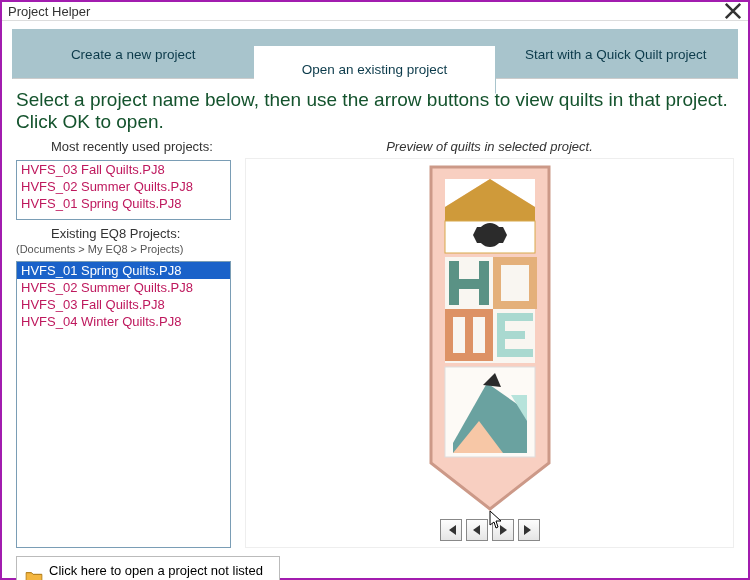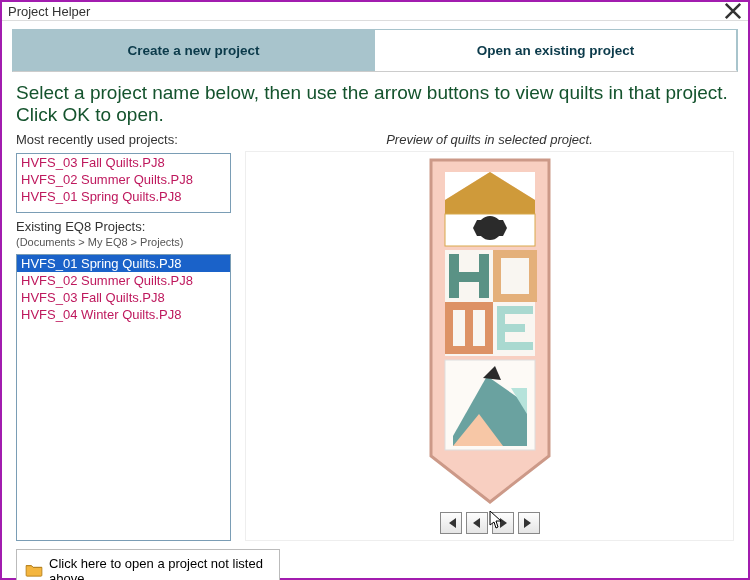--- a/index.html
+++ b/index.html
@@ -5,31 +5,31 @@
   * { box-sizing: border-box; margin: 0; padding: 0; font-family: "Segoe UI", Tahoma, sans-serif; font-size: 13px; }
   body { background: #fff; width: 750px; height: 580px; overflow: hidden; }
 
   .window { width: 750px; height: 580px; border: 2px solid #a21caf; background: #fff; display: flex; flex-direction: column; }
 
   .titlebar { height: 28px; display: flex; align-items: center; padding: 0 6px; border-bottom: 1px solid #ddd; background: #fff; }
   .titlebar .title { flex: 1; color: #333; font-size: 13px; }
   .titlebar .close { width: 18px; height: 18px; display:flex; align-items:center; justify-content:center; cursor:pointer; color:#333; font-size:16px; }
 
   .tabbar { display:flex; margin: 8px 10px 0 10px; background:#a8c4cc; border:1px solid #a8c4cc; }
-  .tab { flex:1; height:41px; display:flex; align-items:center; justify-content:center; color:#0b3a4a; background:#a8c4cc; border-right:1px solid #a8c4cc; cursor:pointer; font-size:13.5px;font-weight:bold; }
-  .tab.active { background:#fff; border-bottom:1px solid #fff; position:relative; top:0; }
+  .tab { flex:1; height:48px; display:flex; align-items:center; justify-content:center; color:#0b3a4a; background:#a8c4cc; border-right:1px solid #a8c4cc; cursor:pointer; font-size:13.5px; }
+  .tab.active { background:#fff; border-bottom:1px solid #fff; position:relative; top:16px; }
   .tabbar { border-bottom:1px solid #ccc; }
 
   .content { flex:1; padding: 10px 14px 4px 14px; display:flex; flex-direction:column; gap:6px; }
   .instructions { color:#14532d; font-size:19px; }
 
   .body-row { display:flex; gap:14px; flex:1; min-height:0; }
 
   .left-col { width:215px; display:flex; flex-direction:column; gap:6px; }
-  .label-h { color:#333; font-size:13px; }
+  .label-h { color:#333; font-size:13px;margin-left:35px; }
   .path { color:#555; font-size:11px; margin-top:-4px; }
 
   .listbox { border:1px solid #7a9db5; background:#fff; overflow-y:scroll; }
   .listbox.small { height:60px; }
   .listbox.big { flex:1; }
   .listbox .item { padding:1px 4px; white-space:nowrap; cursor:pointer; font-size:13px; color:#be185d; }
   .listbox .item.selected { background:#1a62c9; color:#fff; }
 
   .right-col { flex:1; display:flex; flex-direction:column; }
   .preview-label { text-align:center; color:#333;font-style:italic; }
@@ -68,20 +68,21 @@
     <div class="close">
       <svg viewBox="0 0 10 10">
           <path d="M1 1 L9 9 M9 1 L1 9" stroke="currentColor" stroke-width="1.4"></path>
         </svg>
     </div>
   </div>
 
   <div class="tabbar">
     <div class="tab">Create a new project</div>
     <div class="tab active">Open an existing project</div>
+    <div class="tab">Start with a Quick Quilt project</div>
   </div>
 
   <div class="content">
     <div class="instructions">Select a project name below, then use the arrow buttons to view quilts in that project. Click OK to open.</div>
 
     <div class="body-row">
 
       <div class="left-col">
         <div class="label-h">Most recently used projects:</div>
         <div class="listbox small">

